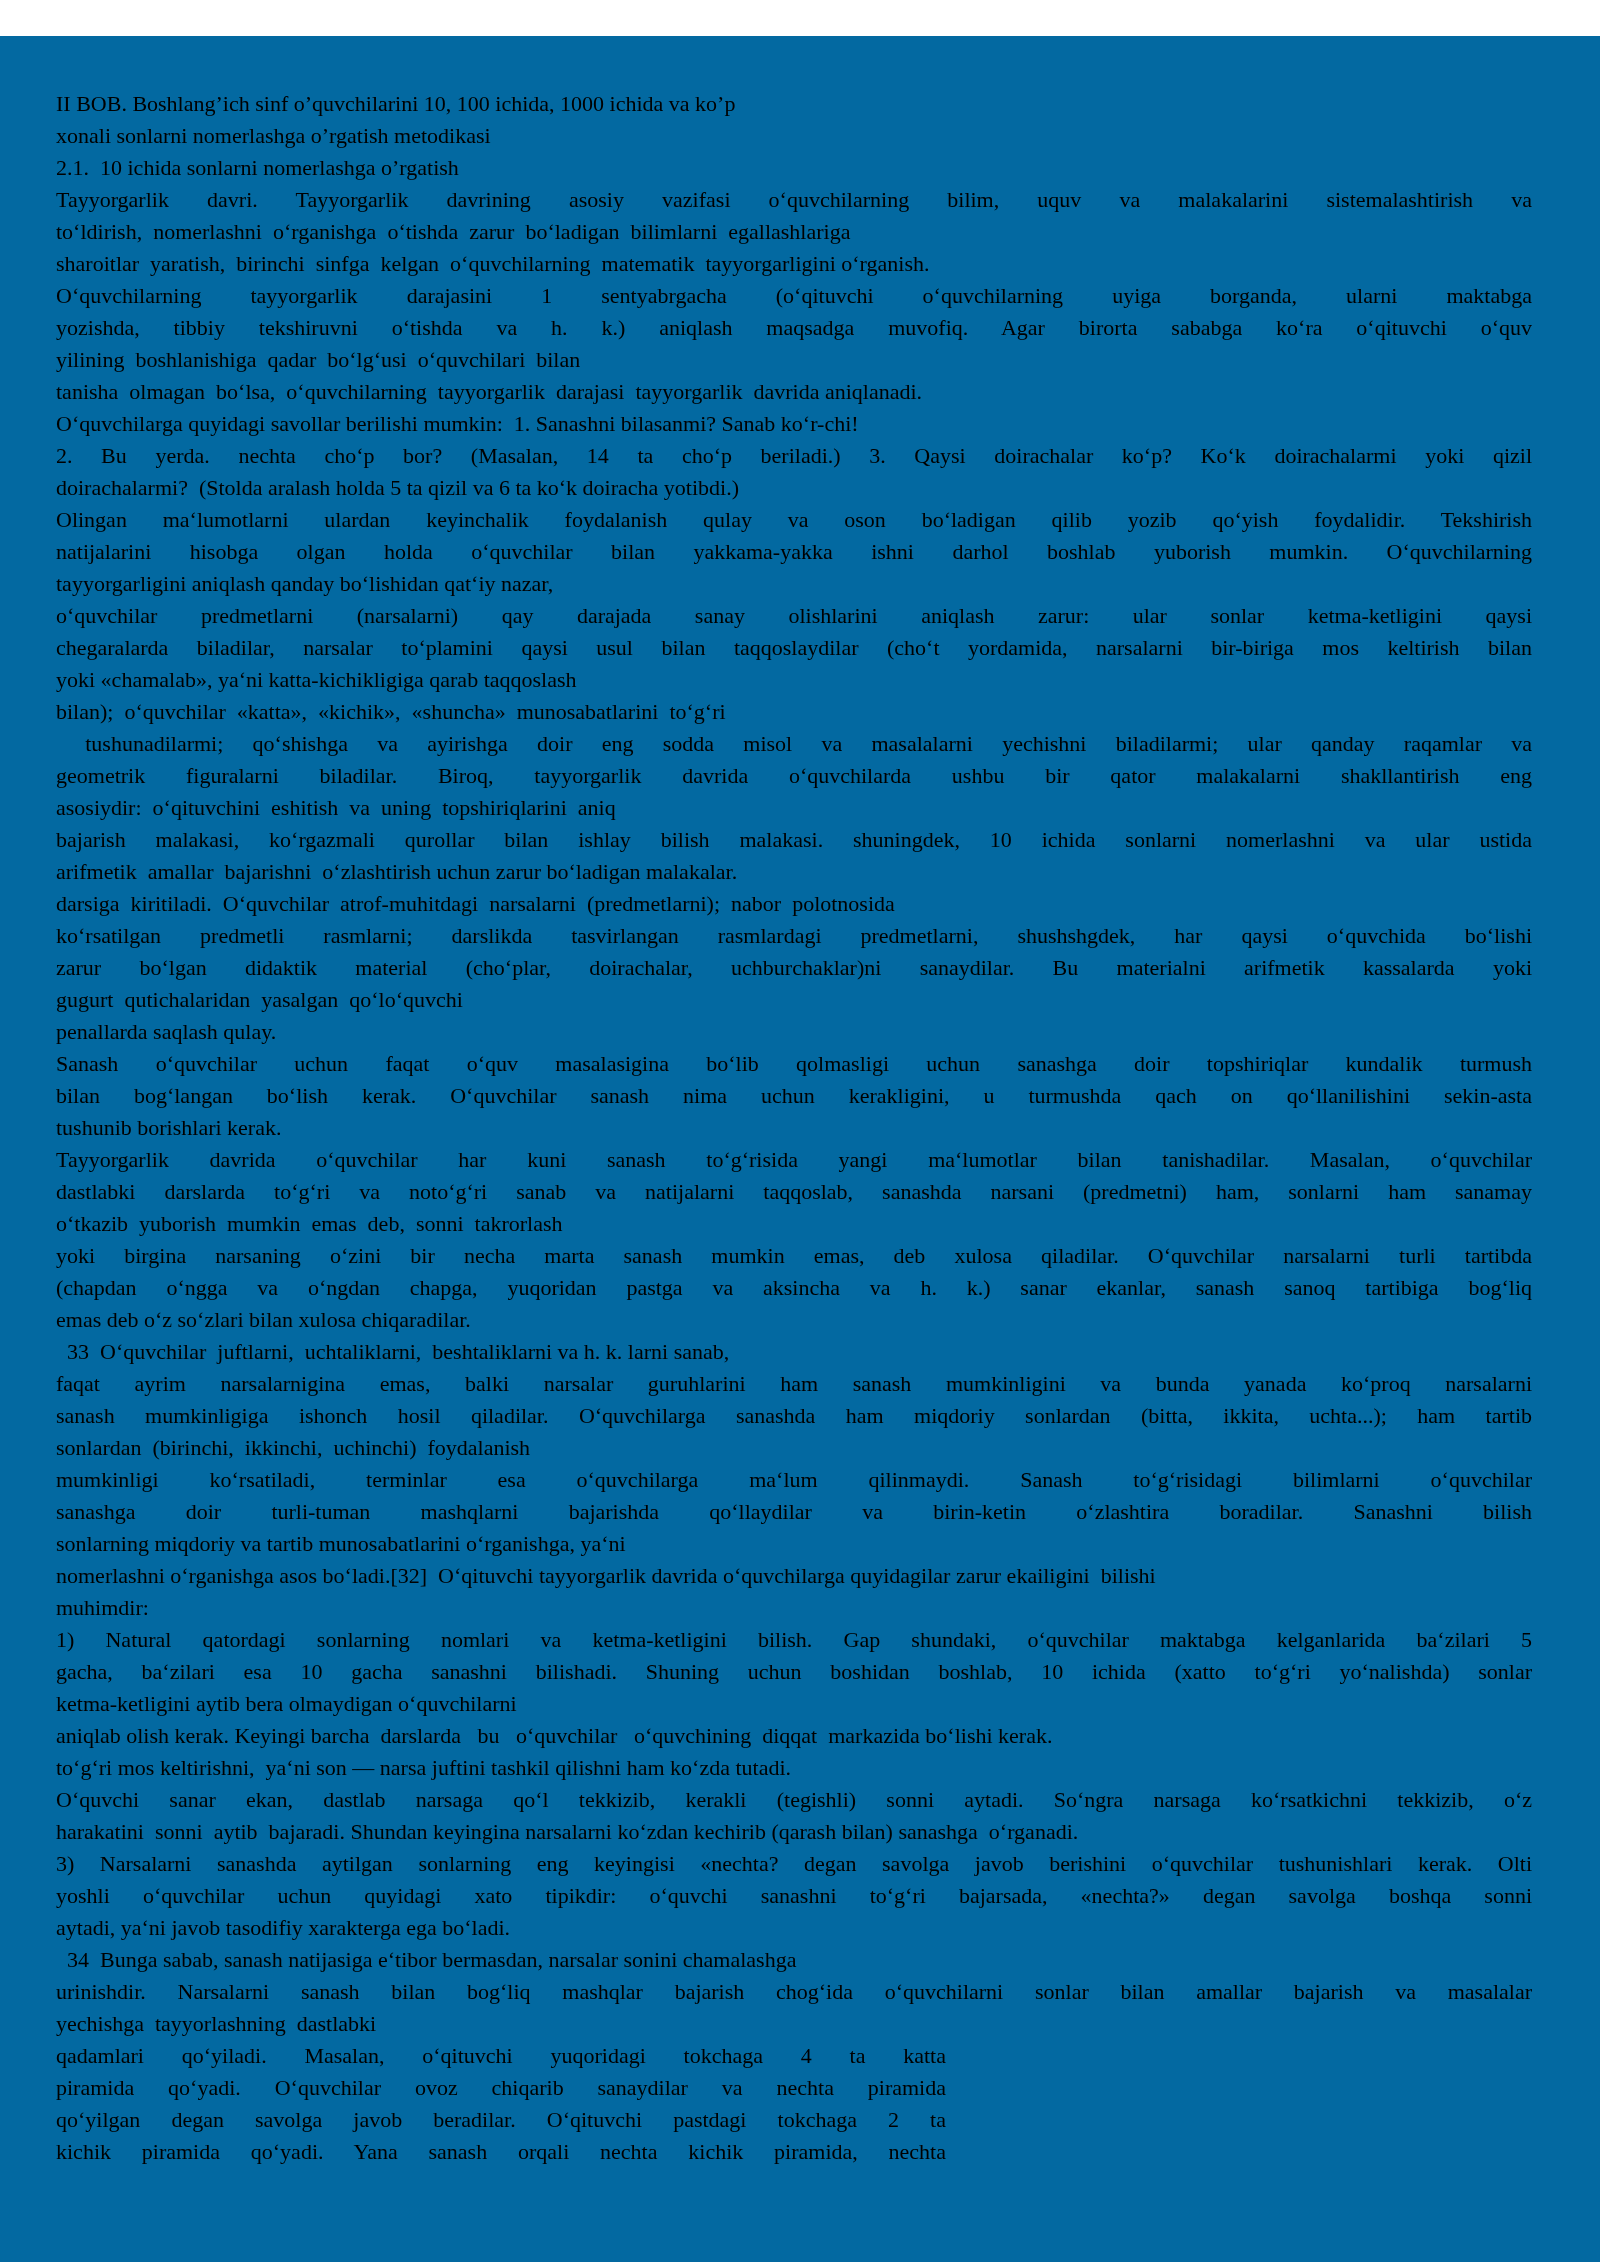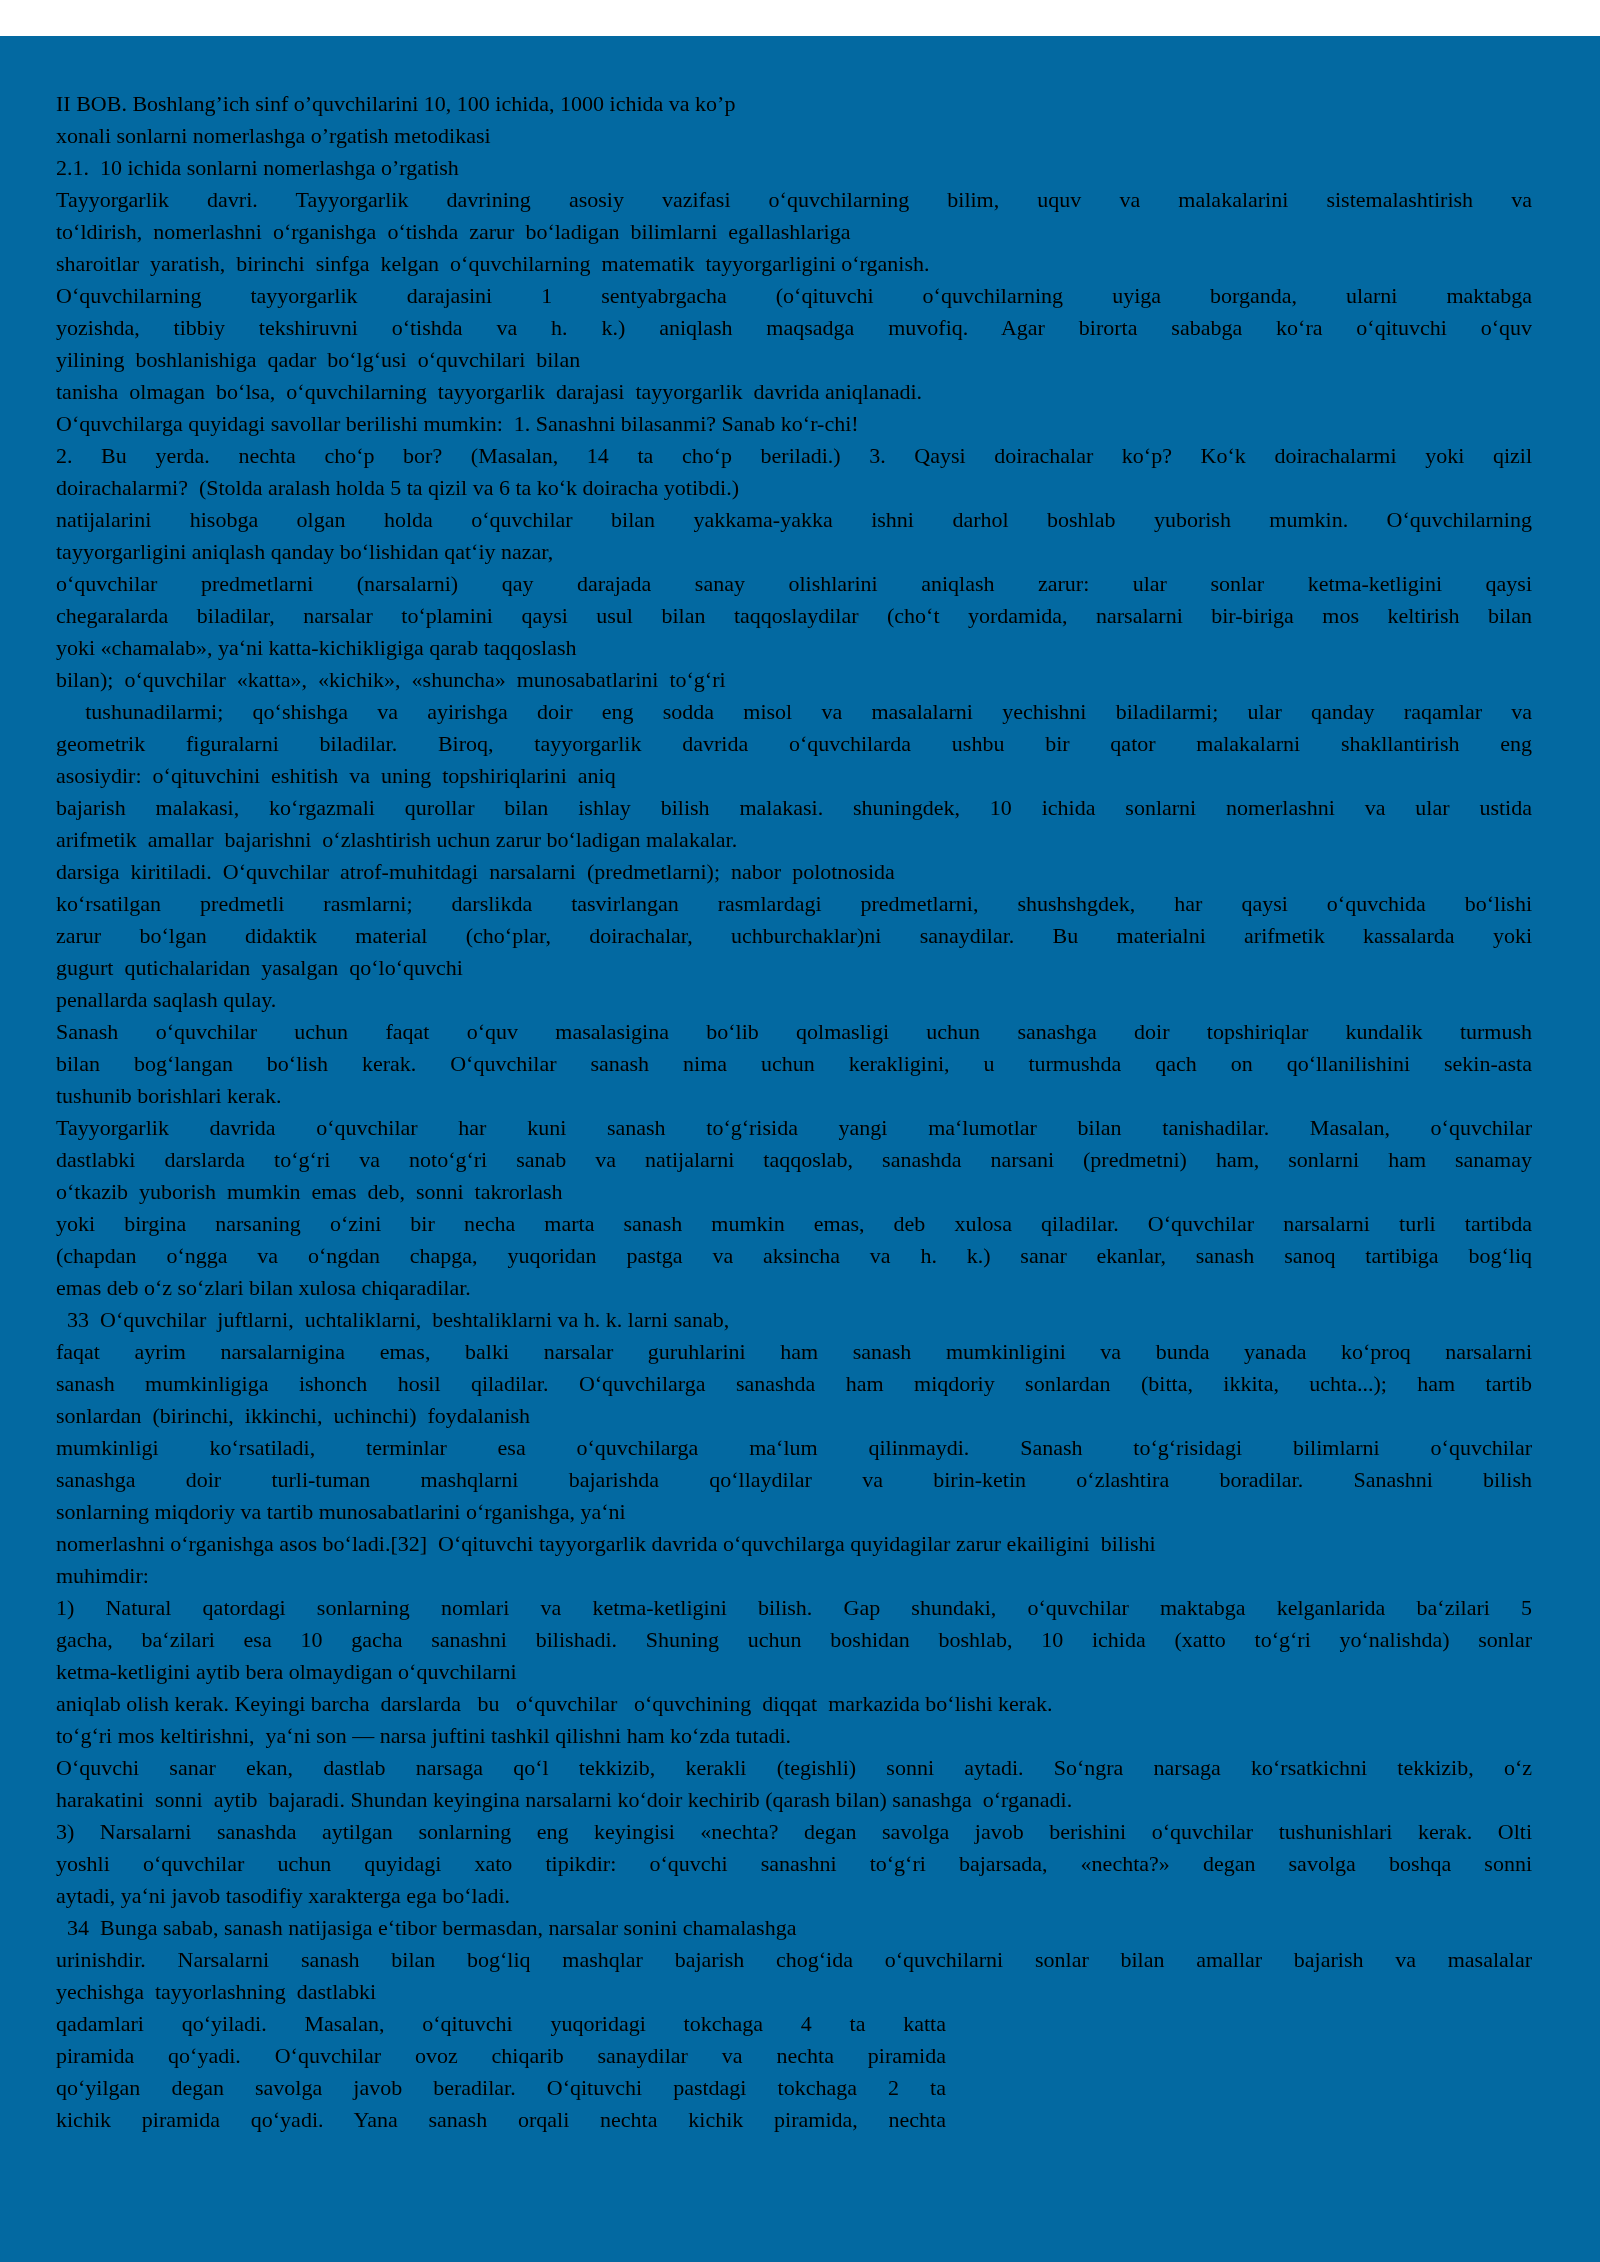--- a/index.html
+++ b/index.html
@@ -50,20 +50,21 @@
       <div class="line j">Tayyorgarlik davri. Tayyorgarlik davrining asosiy vazifasi o‘quvchilarning bilim, uquv va malakalarini sistemalashtirish va</div>
       <div class="line">to‘ldirish,  nomerlashni  o‘rganishga  o‘tishda  zarur  bo‘ladigan  bilimlarni  egallashlariga</div>
       <div class="line">sharoitlar  yaratish,  birinchi  sinfga  kelgan  o‘quvchilarning  matematik  tayyorgarligini o‘rganish.</div>
       <div class="line j">O‘quvchilarning tayyorgarlik darajasini 1 sentyabrgacha (o‘qituvchi o‘quvchilarning uyiga borganda, ularni maktabga</div>
       <div class="line j">yozishda, tibbiy tekshiruvni o‘tishda va h. k.) aniqlash maqsadga muvofiq. Agar birorta sababga ko‘ra o‘qituvchi o‘quv</div>
       <div class="line">yilining  boshlanishiga  qadar  bo‘lg‘usi  o‘quvchilari  bilan</div>
       <div class="line">tanisha  olmagan  bo‘lsa,  o‘quvchilarning  tayyorgarlik  darajasi  tayyorgarlik  davrida aniqlanadi.</div>
       <div class="line">O‘quvchilarga quyidagi savollar berilishi mumkin:  1. Sanashni bilasanmi? Sanab ko‘r-chi!</div>
       <div class="line j">2. Bu yerda. nechta cho‘p bor? (Masalan, 14 ta cho‘p beriladi.)  3. Qaysi doirachalar ko‘p? Ko‘k doirachalarmi yoki qizil</div>
       <div class="line">doirachalarmi?  (Stolda aralash holda 5 ta qizil va 6 ta ko‘k doiracha yotibdi.)</div>
+      <div class="line j">Olingan ma‘lumotlarni ulardan keyinchalik foydalanish qulay va oson bo‘ladigan qilib yozib qo‘yish foydalidir. Tekshirish</div>
       <div class="line j">natijalarini hisobga olgan holda o‘quvchilar bilan yakkama-yakka ishni darhol boshlab yuborish mumkin. O‘quvchilarning</div>
       <div class="line">tayyorgarligini aniqlash qanday bo‘lishidan qat‘iy nazar,</div>
       <div class="line j">o‘quvchilar predmetlarni (narsalarni) qay darajada sanay olishlarini aniqlash zarur: ular sonlar ketma-ketligini qaysi</div>
       <div class="line j">chegaralarda biladilar, narsalar to‘plamini qaysi usul bilan taqqoslaydilar (cho‘t yordamida, narsalarni bir-biriga mos keltirish bilan</div>
       <div class="line">yoki «chamalab», ya‘ni katta-kichikligiga qarab taqqoslash</div>
       <div class="line">bilan);  o‘quvchilar  «katta»,  «kichik»,  «shuncha»  munosabatlarini  to‘g‘ri</div>
       <div class="line j">&nbsp;tushunadilarmi; qo‘shishga va ayirishga doir eng sodda misol va masalalarni yechishni biladilarmi; ular qanday raqamlar va</div>
       <div class="line j">geometrik figuralarni biladilar. Biroq, tayyorgarlik davrida o‘quvchilarda ushbu bir qator malakalarni shakllantirish eng</div>
       <div class="line">asosiydir:  o‘qituvchini  eshitish  va  uning  topshiriqlarini  aniq</div>
       <div class="line j">bajarish malakasi, ko‘rgazmali qurollar bilan ishlay bilish malakasi. shuningdek, 10 ichida sonlarni nomerlashni va ular ustida</div>
@@ -90,21 +91,21 @@
       <div class="line j">sanashga doir turli-tuman mashqlarni bajarishda qo‘llaydilar va birin-ketin o‘zlashtira boradilar. Sanashni bilish</div>
       <div class="line">sonlarning miqdoriy va tartib munosabatlarini o‘rganishga, ya‘ni</div>
       <div class="line">nomerlashni o‘rganishga asos bo‘ladi.[32]  O‘qituvchi tayyorgarlik davrida o‘quvchilarga quyidagilar zarur ekailigini  bilishi</div>
       <div class="line">muhimdir:</div>
       <div class="line j">1) Natural qatordagi sonlarning nomlari va ketma-ketligini bilish. Gap shundaki, o‘quvchilar maktabga kelganlarida ba‘zilari 5</div>
       <div class="line j">gacha, ba‘zilari esa 10 gacha sanashni bilishadi. Shuning uchun boshidan boshlab, 10 ichida (xatto to‘g‘ri yo‘nalishda) sonlar</div>
       <div class="line">ketma-ketligini aytib bera olmaydigan o‘quvchilarni</div>
       <div class="line">aniqlab olish kerak. Keyingi barcha  darslarda   bu   o‘quvchilar   o‘quvchining  diqqat  markazida bo‘lishi kerak.</div>
       <div class="line">to‘g‘ri mos keltirishni,  ya‘ni son — narsa juftini tashkil qilishni ham ko‘zda tutadi.</div>
       <div class="line j">O‘quvchi sanar ekan, dastlab narsaga qo‘l tekkizib, kerakli (tegishli) sonni aytadi. So‘ngra narsaga ko‘rsatkichni tekkizib, o‘z</div>
-      <div class="line">harakatini  sonni  aytib  bajaradi. Shundan keyingina narsalarni ko‘doir kechirib (qarash bilan) sanashga  o‘rganadi.</div>
+      <div class="line">harakatini  sonni  aytib  bajaradi. Shundan keyingina narsalarni ko‘zdan kechirib (qarash bilan) sanashga  o‘rganadi.</div>
       <div class="line j">3) Narsalarni sanashda aytilgan sonlarning eng keyingisi «nechta? degan savolga javob berishini o‘quvchilar tushunishlari kerak. Olti</div>
       <div class="line j">yoshli o‘quvchilar uchun quyidagi xato tipikdir: o‘quvchi sanashni to‘g‘ri bajarsada, «nechta?» degan savolga boshqa sonni</div>
       <div class="line">aytadi, ya‘ni javob tasodifiy xarakterga ega bo‘ladi.</div>
       <div class="line">  34  Bunga sabab, sanash natijasiga e‘tibor bermasdan, narsalar sonini chamalashga</div>
       <div class="line j">urinishdir.  Narsalarni sanash bilan bog‘liq mashqlar bajarish chog‘ida o‘quvchilarni sonlar bilan amallar bajarish va masalalar</div>
       <div class="line">yechishga  tayyorlashning  dastlabki</div>
       <div class="line j n">qadamlari qo‘yiladi. Masalan, o‘qituvchi yuqoridagi tokchaga 4 ta katta</div>
       <div class="line j n">piramida qo‘yadi. O‘quvchilar ovoz chiqarib sanaydilar va nechta piramida</div>
       <div class="line j n">qo‘yilgan degan savolga javob beradilar. O‘qituvchi pastdagi tokchaga 2 ta</div>
       <div class="line j n">kichik piramida qo‘yadi. Yana sanash orqali nechta kichik piramida, nechta</div>

